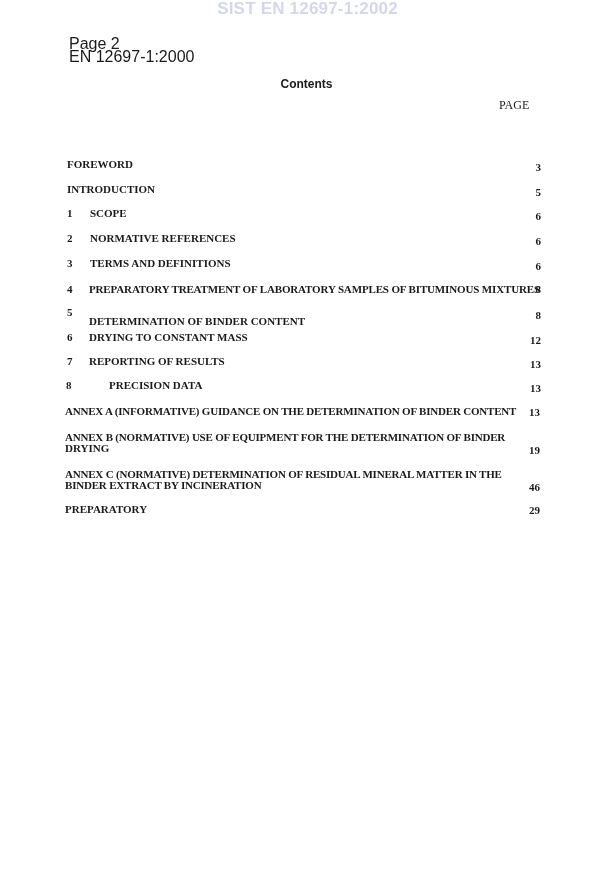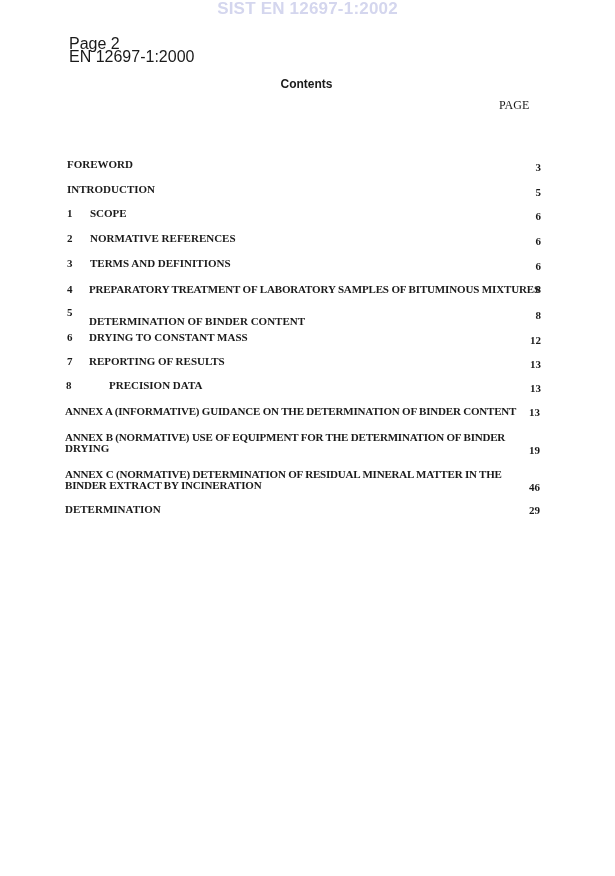--- a/index.html
+++ b/index.html
@@ -113,17 +113,17 @@
     <span class="toc-page" style="left:510px;top:445px;">19</span>
   </div>
 
   <div class="toc-entry" style="left:0;top:0;">
     <span class="toc-label" style="left:65px;top:469px;letter-spacing:-0.2px;">ANNEX C (NORMATIVE)  DETERMINATION OF RESIDUAL MINERAL MATTER IN THE</span>
     <span class="toc-label" style="left:65px;top:480px;letter-spacing:-0.2px;">BINDER EXTRACT BY INCINERATION</span>
     <span class="toc-page" style="left:510px;top:482px;">46</span>
   </div>
 
   <div class="toc-entry" style="left:0;top:0;">
-    <span class="toc-label" style="left:65px;top:504px;">DETERMINATION</span>
+    <span class="toc-label" style="left:65px;top:504px;">PREPARATORY</span>
     <span class="toc-page" style="left:510px;top:505px;">29</span>
   </div>
 
 </div>
 
 </body></html>

